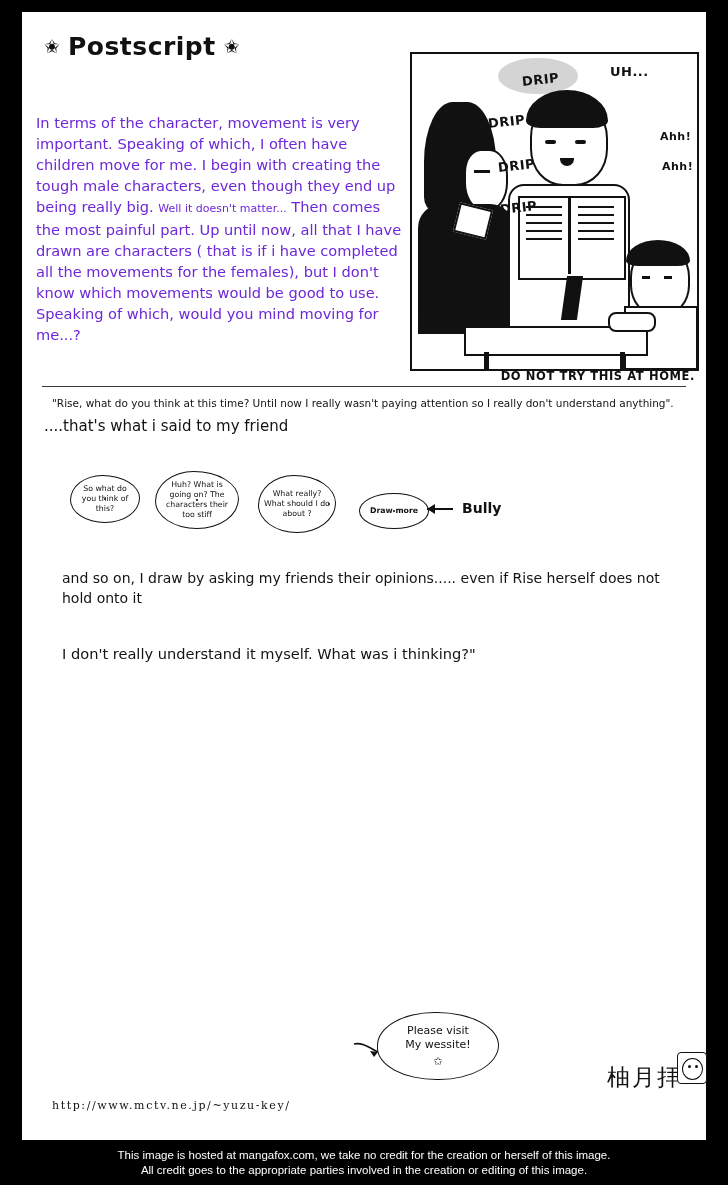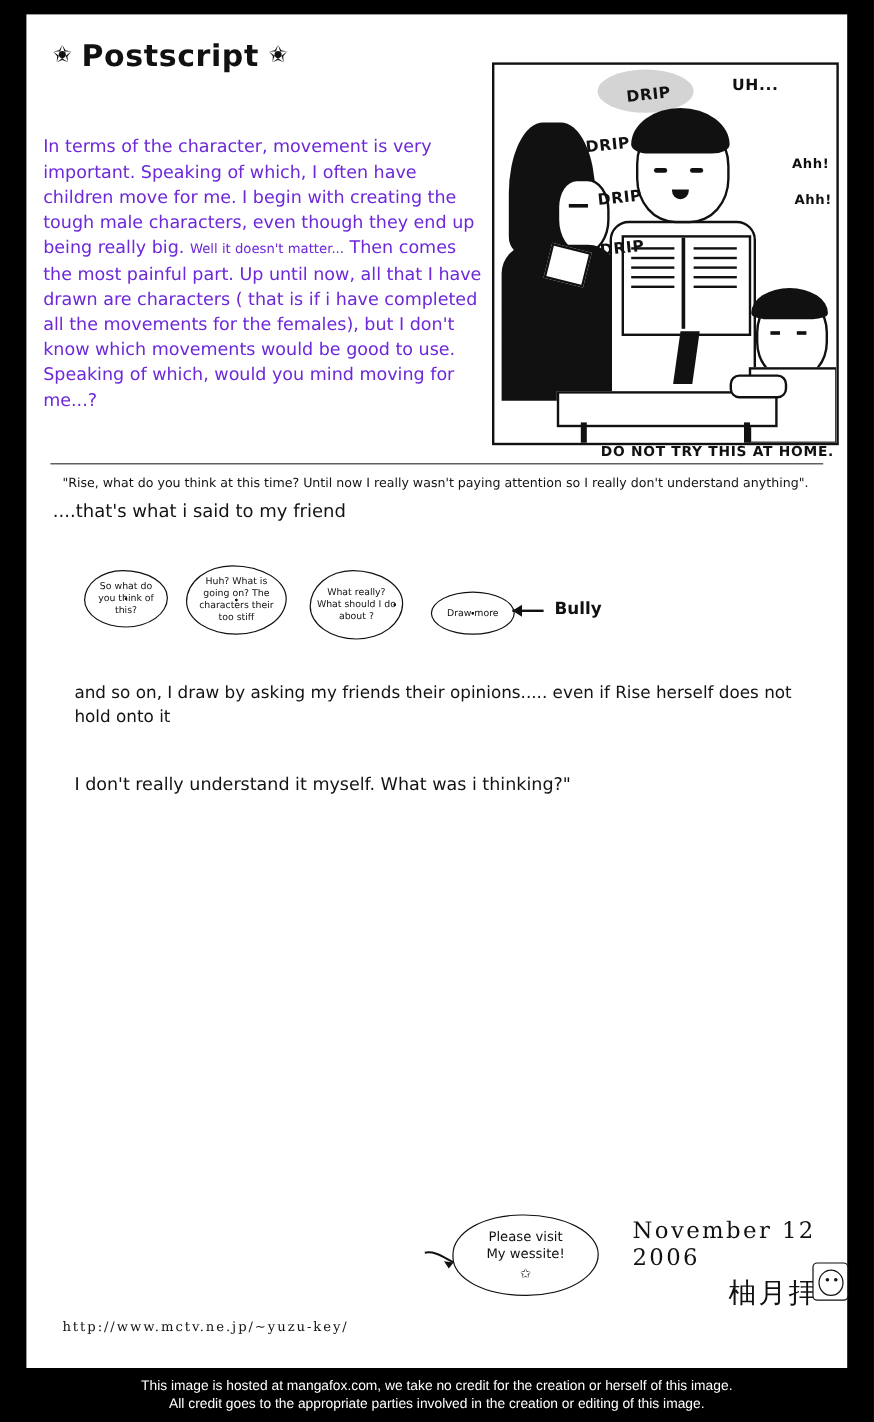--- a/index.html
+++ b/index.html
@@ -153,21 +153,21 @@
   .spiky::after {
     content: "";
     position: absolute;
     border: 1.4px solid #111;
     border-radius: 50%;
     background: #fff;
   }
   .b1 { left: 48px; top: 8px; width: 70px; height: 48px; }
   .b2 { left: 133px; top: 4px; width: 84px; height: 58px; }
   .b3 { left: 236px; top: 8px; width: 78px; height: 58px; justify-content: flex-end; }
-  .b4 { left: 337px; top: 26px; width: 70px; height: 36px; border-radius: 50%; }
+  .b4 { left: 337px; top: 26px; width: 70px; height: 36px; border-radius: 50%; font-weight: bold; }
   .bully-arrow {
     position: absolute;
     left: 405px; top: 36px;
     width: 34px; height: 12px;
     display: flex; align-items: center;
   }
   .bully-arrow .line { width: 26px; height: 2px; background: #111; }
   .bully-arrow .head {
     width: 0; height: 0;
     border-top: 5px solid transparent;
@@ -394,21 +394,20 @@
 
     <svg class="visit-arrow" viewBox="0 0 30 22">
       <path d="M2 4 C10 2, 18 8, 26 12" stroke="#111" stroke-width="1.6" fill="none"></path>
       <path d="M26 12 L18 11 L22 17 Z" fill="#111"></path>
     </svg>
     <div class="visit-bubble">
       <span style="white-space:pre-line;">Please visit
 My wessite!</span>
       <span class="visit-star">✩</span>
     </div>
-    <div class="date">November 12 2006</div>
     <div class="signature">柚月拝</div>
     <div class="sig-stamp">
       <div class="sig-face"></div>
       <div class="sig-eye" style="left:10px; top:12px;"></div>
       <div class="sig-eye" style="left:17px; top:12px;"></div>
     </div>
     <div class="url">http://www.mctv.ne.jp/~yuzu-key/</div>
 
   </div>
 

